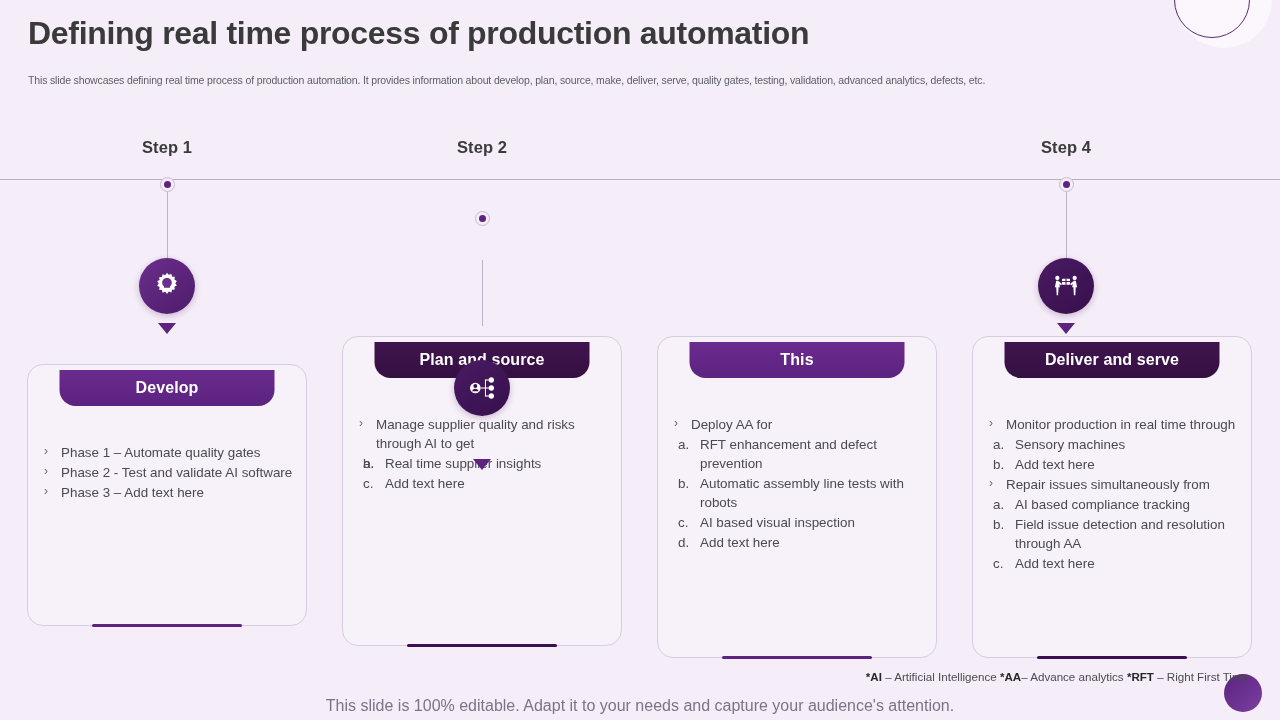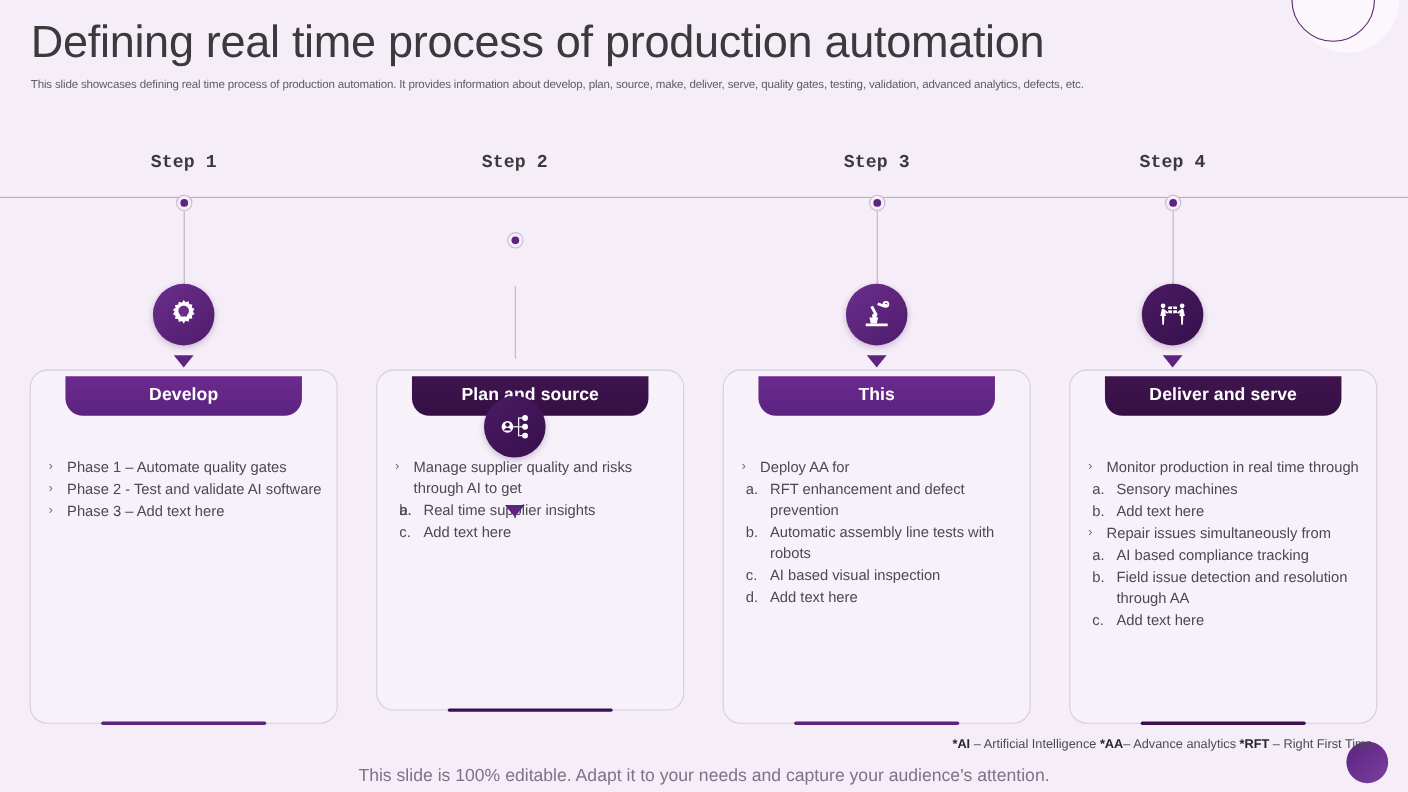--- a/index.html
+++ b/index.html
@@ -47,29 +47,29 @@
   }
 
   
   .header {
     position: absolute;
     top: 0; left: 0; right: 0;
     padding: 16px 0 0 28px;
     z-index: 5;
   }
   .page-title {
-    font-size: 41px;
-    font-weight: 400;
+    font-size: 32px;
+    font-weight: 700;
     color: #3a3a3a;
     letter-spacing: -0.3px;
     line-height: 1.08;
     white-space: nowrap;
   }
   .page-subtitle {
-    margin-top: 11px;
+    margin-top: 23px;
     font-size: 10.5px;
     color: #5e5e66;
     letter-spacing: -0.15px;
     white-space: nowrap;
   }
 
   
   .timeline-line {
     position: absolute;
     top: 179px;
@@ -79,33 +79,32 @@
     background: #b9b0bf;
     z-index: 1;
   }
 
   .steps-layer {
     position: absolute;
     top: 0; left: 0;
     width: 1280px;
     height: 720px;
     z-index: 6;
-    font-family: Liberation Mono, monospace;
   }
 
   .step-col {
     position: absolute;
     top: 138px;
     width: 290px;
     display: flex;
     flex-direction: column;
     align-items: center;
   }
   .step-col.c1 { left: 22px; }
-  .step-col.c2 { left: 323px; gap: 34px; }
+  .step-col.c2 { left: 337px; gap: 34px; }
   .step-col.c3 { left: 652px; }
   .step-col.c4 { left: 921px; }
 
   .step-label {
     font-size: 16.5px;
     font-weight: bold;
     color: #3a3a3a;
     letter-spacing: 0.1px;
   }
 
@@ -157,21 +156,21 @@
 
   
   .card {
     position: absolute;
     top: 336px;
     width: 280px;
     border: 1px solid #d8cde0;
     border-radius: 16px;
     background: #f7f1f9;
   }
-  .card.c1 { left: 27px;  height: 322px; }
+  .card.c1 { left: 27px;  height: 262px; margin-top: 28px; }
   .card.c2 { left: 342px; height: 310px; }
   .card.c3 { left: 657px; height: 322px; }
   .card.c4 { left: 972px; height: 322px; }
 
   .card-accent {
     position: absolute;
     bottom: -2px;
     left: 50%;
     transform: translateX(-50%);
     width: 150px;
@@ -318,39 +317,20 @@
         <rect x="30" y="23.2" width="5" height="1.6"></rect>
         <rect x="30" y="35.2" width="5" height="1.6"></rect>
         <circle cx="38" cy="12" r="4"></circle>
         <circle cx="38" cy="24" r="4"></circle>
         <circle cx="38" cy="36" r="4"></circle>
       </svg>
     </div>
     <div class="chevron"></div>
   </div>
 
-  <div class="step-col c3">
-    <div class="step-label">Step 3</div>
-    <div class="node-dot">
-        <i></i>
-      </div>
-    <div class="connector"></div>
-    <div class="icon-bubble shade-a">
-      <svg viewBox="0 0 48 48" aria-hidden="true">
-        <path d="M9 36h30v4H9z"></path>
-        <path d="M14 28h12l-2 8H16z"></path>
-        <circle cx="21" cy="26" r="3.4"></circle>
-        <rect x="18.4" y="12" width="4" height="14" transform="rotate(-28 20.4 19)"></rect>
-        <rect x="25" y="9" width="10" height="3.6" transform="rotate(20 30 10.8)"></rect>
-        <path d="M34 8.5l5 1.6-1 3.4-5-1.6z"></path>
-        <path d="M36.5 14.5a4.6 4.6 0 1 0 .1-9.2 4.6 4.6 0 0 0-.1 9.2zm0-2.4a2.2 2.2 0 1 1 0-4.4 2.2 2.2 0 0 1 0 4.4z"></path>
-      </svg>
-    </div>
-    <div class="chevron"></div>
-  </div>
 
   <div class="step-col c4">
     <div class="step-label">Step 4</div>
     <div class="node-dot">
         <i></i>
       </div>
     <div class="connector"></div>
     <div class="icon-bubble shade-b">
       <svg viewBox="0 0 48 48" aria-hidden="true">
         <circle cx="11" cy="12" r="3.2"></circle>

